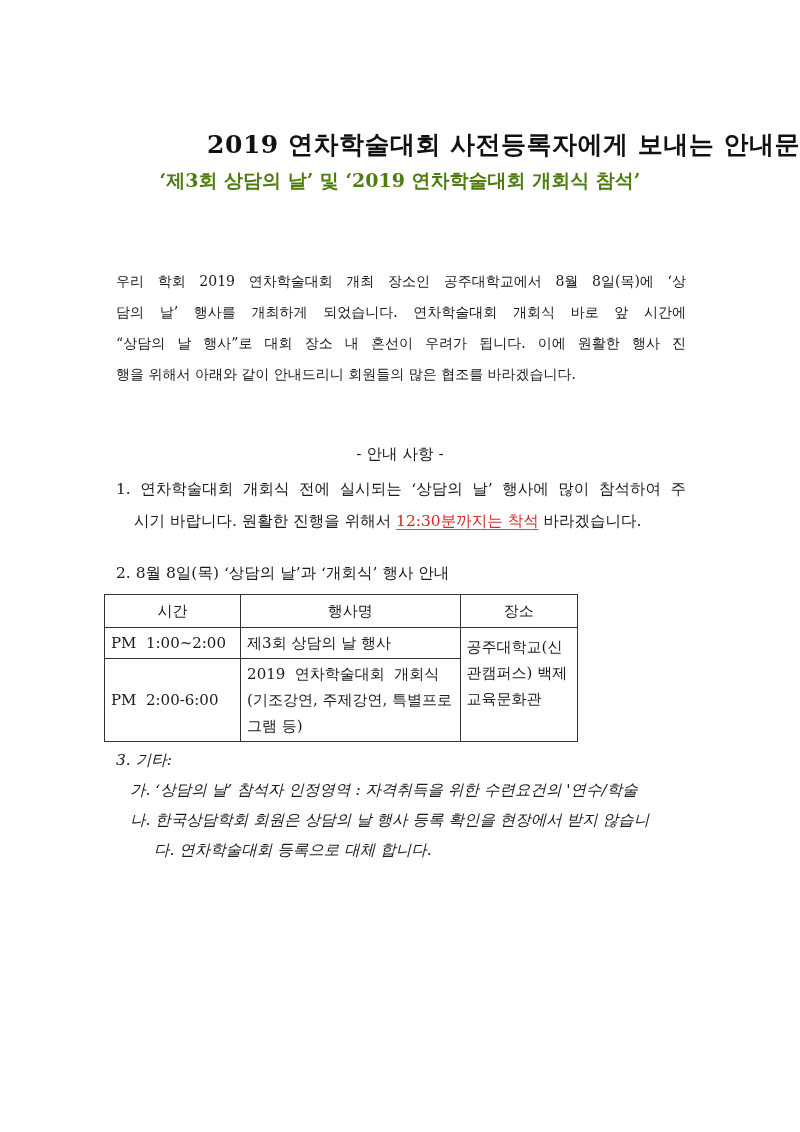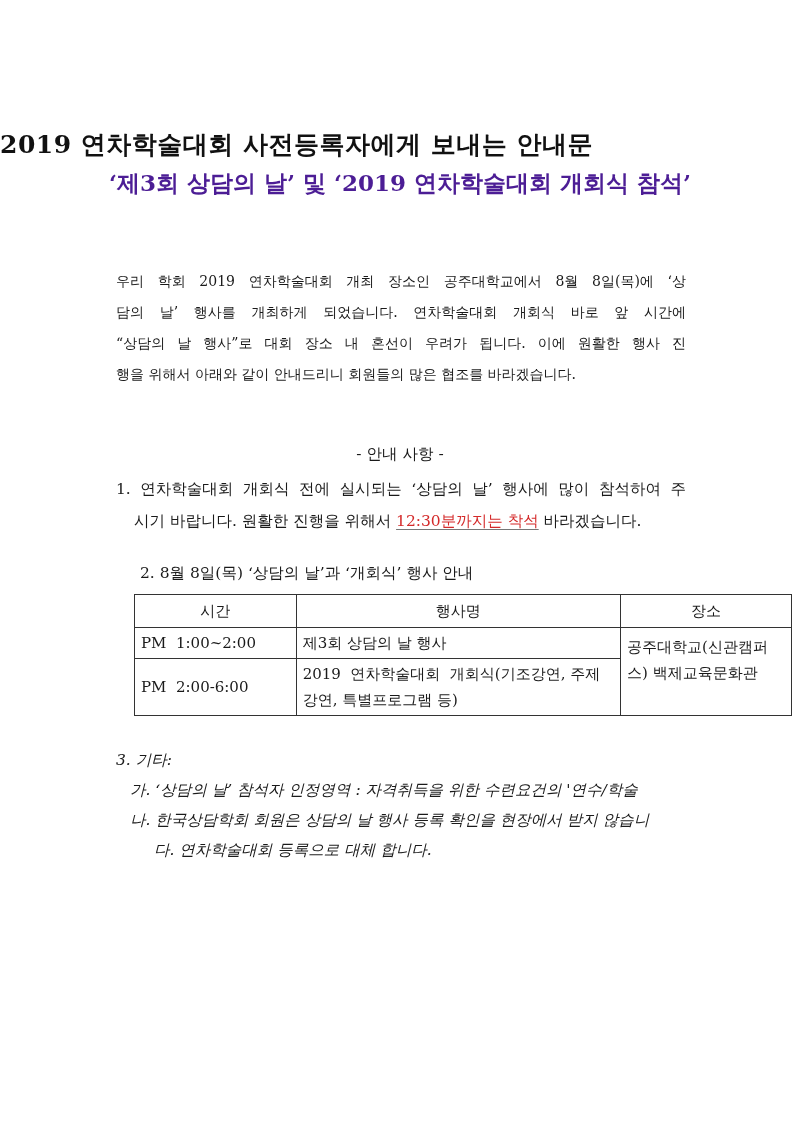--- a/index.html
+++ b/index.html
@@ -1,32 +1,32 @@
 <!DOCTYPE html>
 <html><head>
 <meta charset="utf-8">
 <style>
   html, body { margin:0; padding:0; background:#ffffff; }
   body { width:800px; height:1132px; position:relative; overflow:hidden;
          font-family:"DejaVu Serif","Liberation Serif",serif; color:#1a1a1a; }
-  .title { position:absolute; left:0; width:800px; top:128px; text-align:left;
+  .title { position:absolute; left:0; width:800px; top:128px; text-align:right;
            font-size:25px; font-weight:bold; letter-spacing:0.5px; color:#111; }
   .subtitle { position:absolute; left:0; width:800px; top:168px; text-align:center;
-              font-size:23px; font-weight:bold; color:#4c1d95; }
+              font-size:19px; font-weight:bold; color:#4d7c0f; }
   .para { position:absolute; left:116px; width:570px; top:266px;
           font-size:14px; line-height:31px; text-align:justify; }
   .para div { white-space:nowrap; text-align-last:justify; }
   .para div.last { text-align-last:left; }
   .center-note { position:absolute; left:0; width:800px; top:444px; text-align:center; font-size:15.5px; }
   .item1 { position:absolute; left:116px; width:570px; top:473px; font-size:15.5px; line-height:32px; }
   .item1 .l1 { white-space:nowrap; text-align:justify; text-align-last:justify; }
   .item1 .l2 { padding-left:18px; white-space:nowrap; }
   .red { color:#d42a2a; text-decoration:underline; text-decoration-color:#777; text-underline-offset:3px; }
-  .item2 { position:absolute; left:116px; top:563px; font-size:15.5px;margin-left:24px; }
-  table.sched { position:absolute; left:134px; top:594px; width:658px; border-collapse:collapse; font-size:15px; }
+  .item2 { position:absolute; left:116px; top:563px; font-size:15.5px; }
+  table.sched { position:absolute; left:104px; top:594px; width:474px; border-collapse:collapse; font-size:15px; }
   table.sched th, table.sched td { border:1px solid #333; padding:2px 6px; vertical-align:middle; }
   table.sched th { font-weight:normal; text-align:center; height:28px; }
   table.sched td { line-height:26px; }
   .col1 { width:126px; } .col2 { width:266px; } .col3 { width:134px; }
   .item3 { position:absolute; left:116px; top:745px; font-size:15.5px; line-height:30px; width:580px;font-style:italic; }
   .item3 .sub { padding-left:14px; }
   .item3 .cont { padding-left:38px; }
 </style>
 </head>
 <body>

